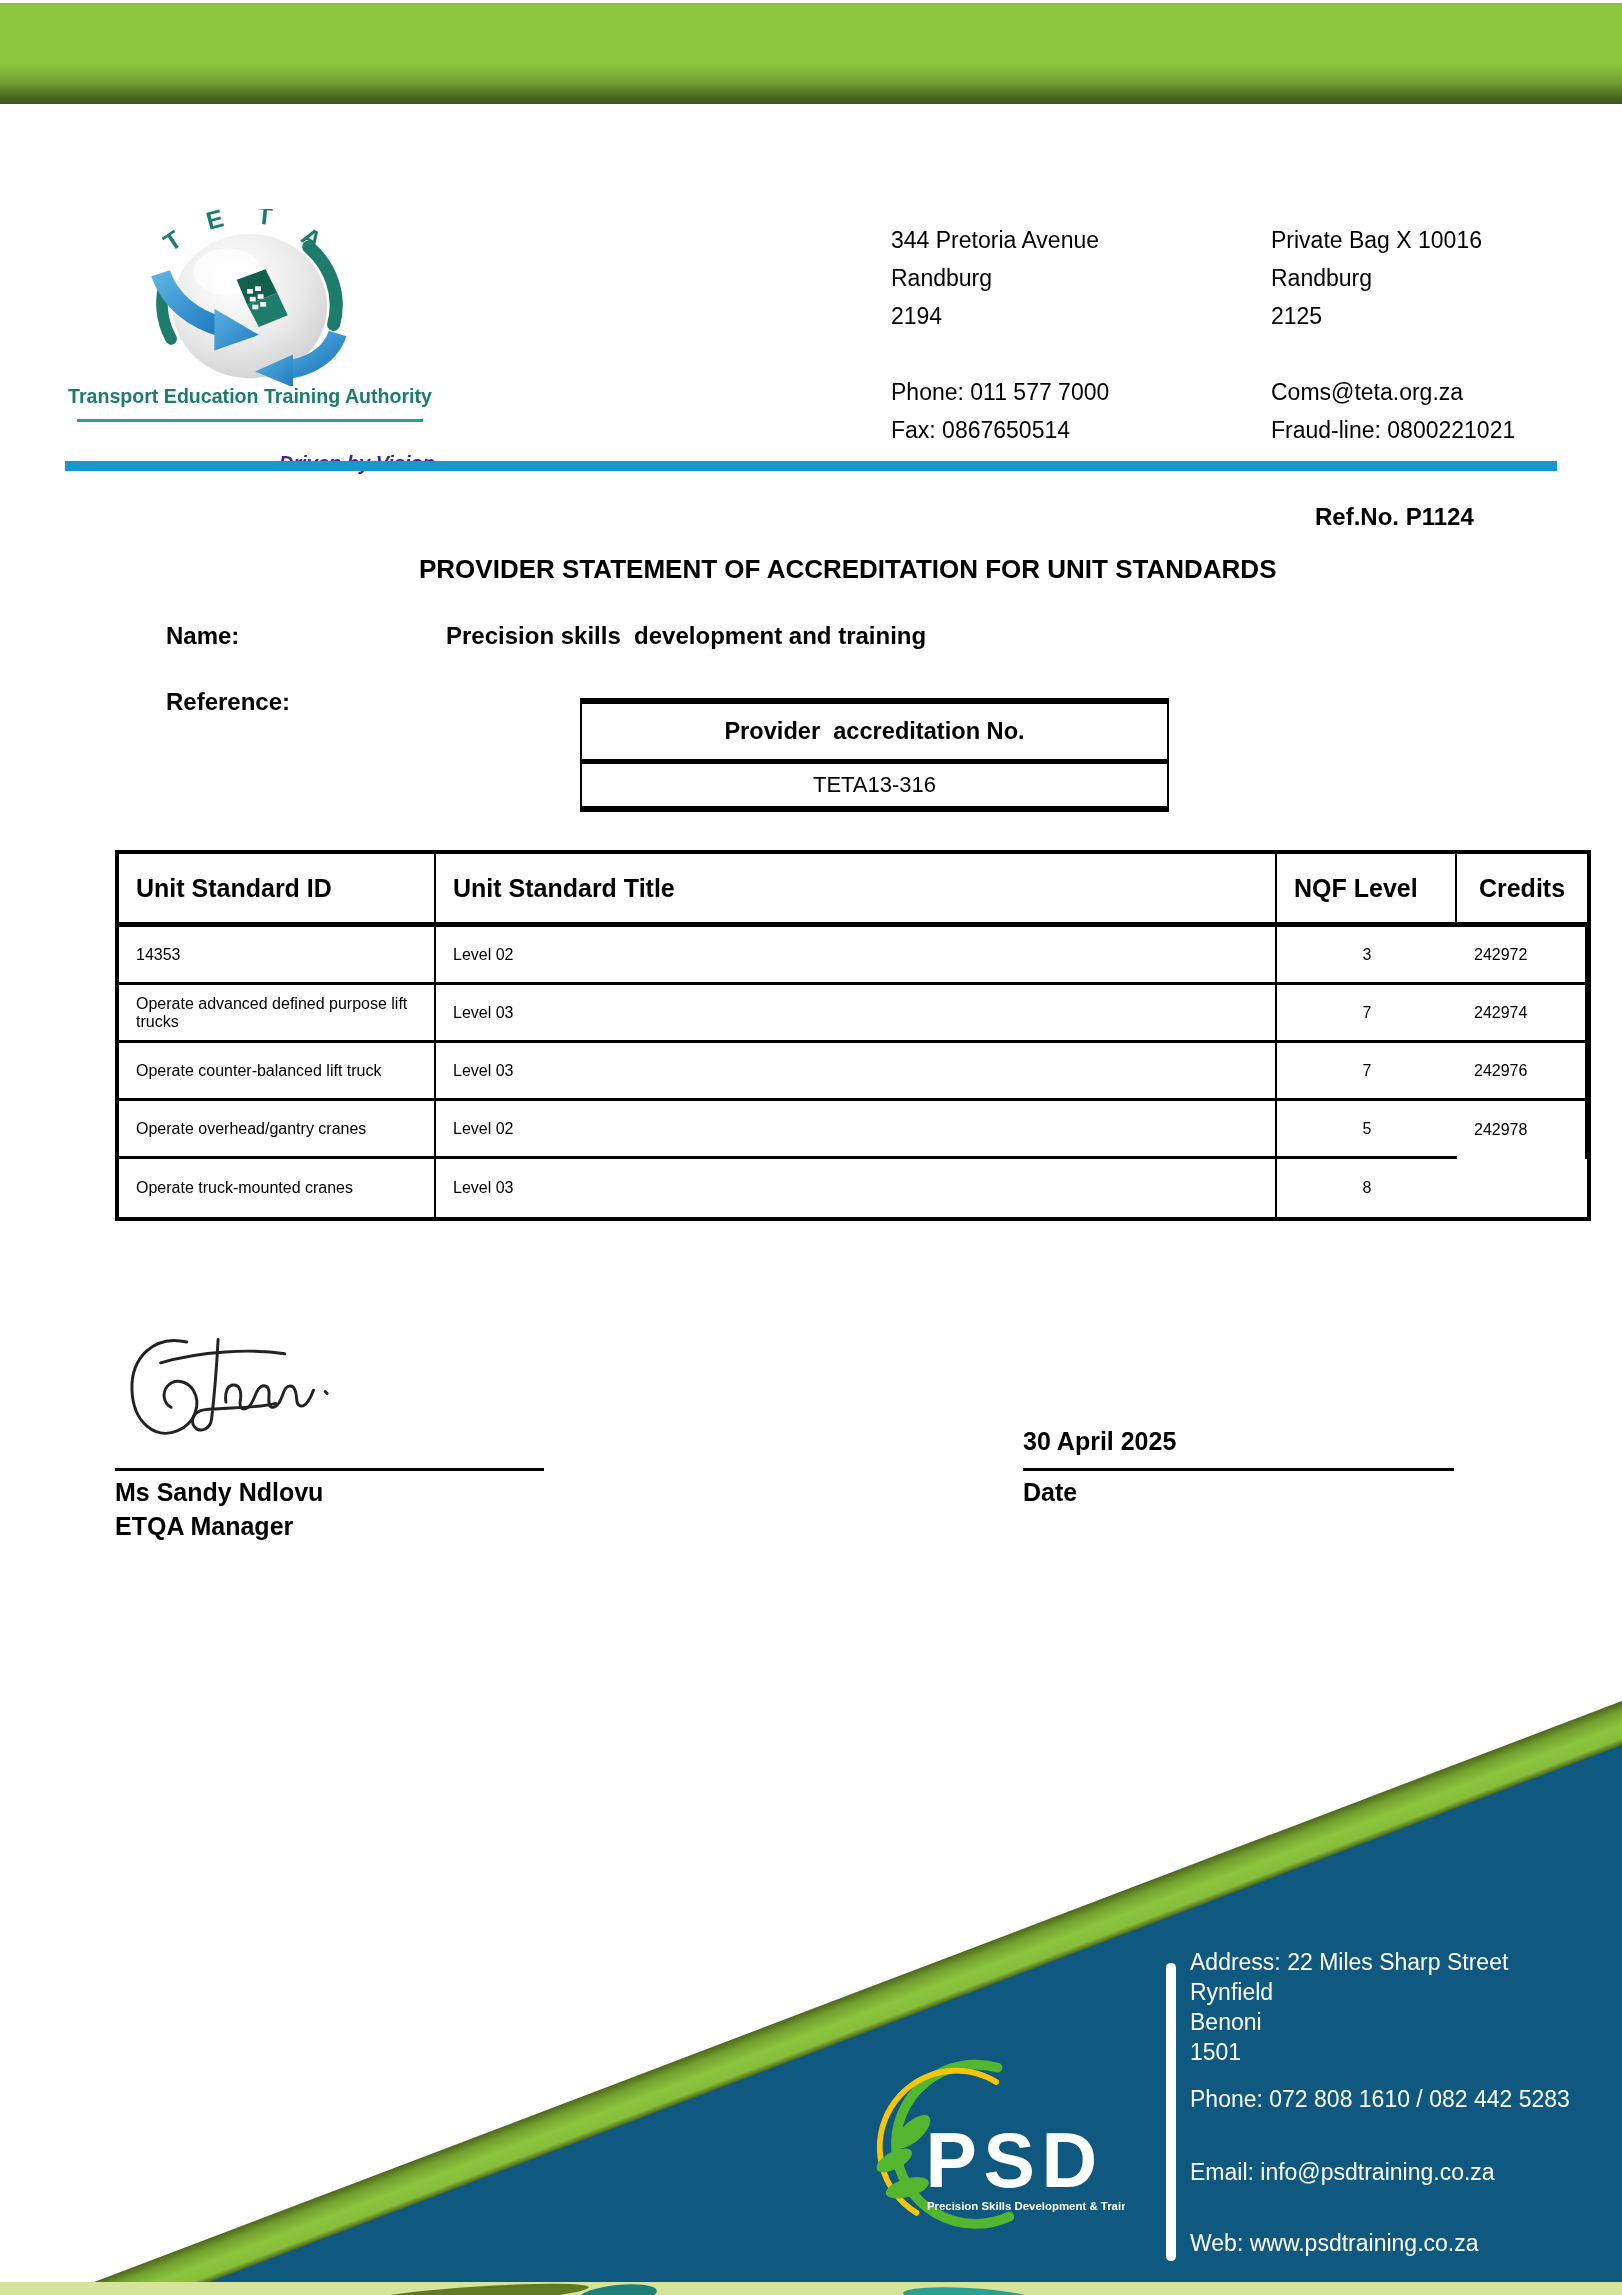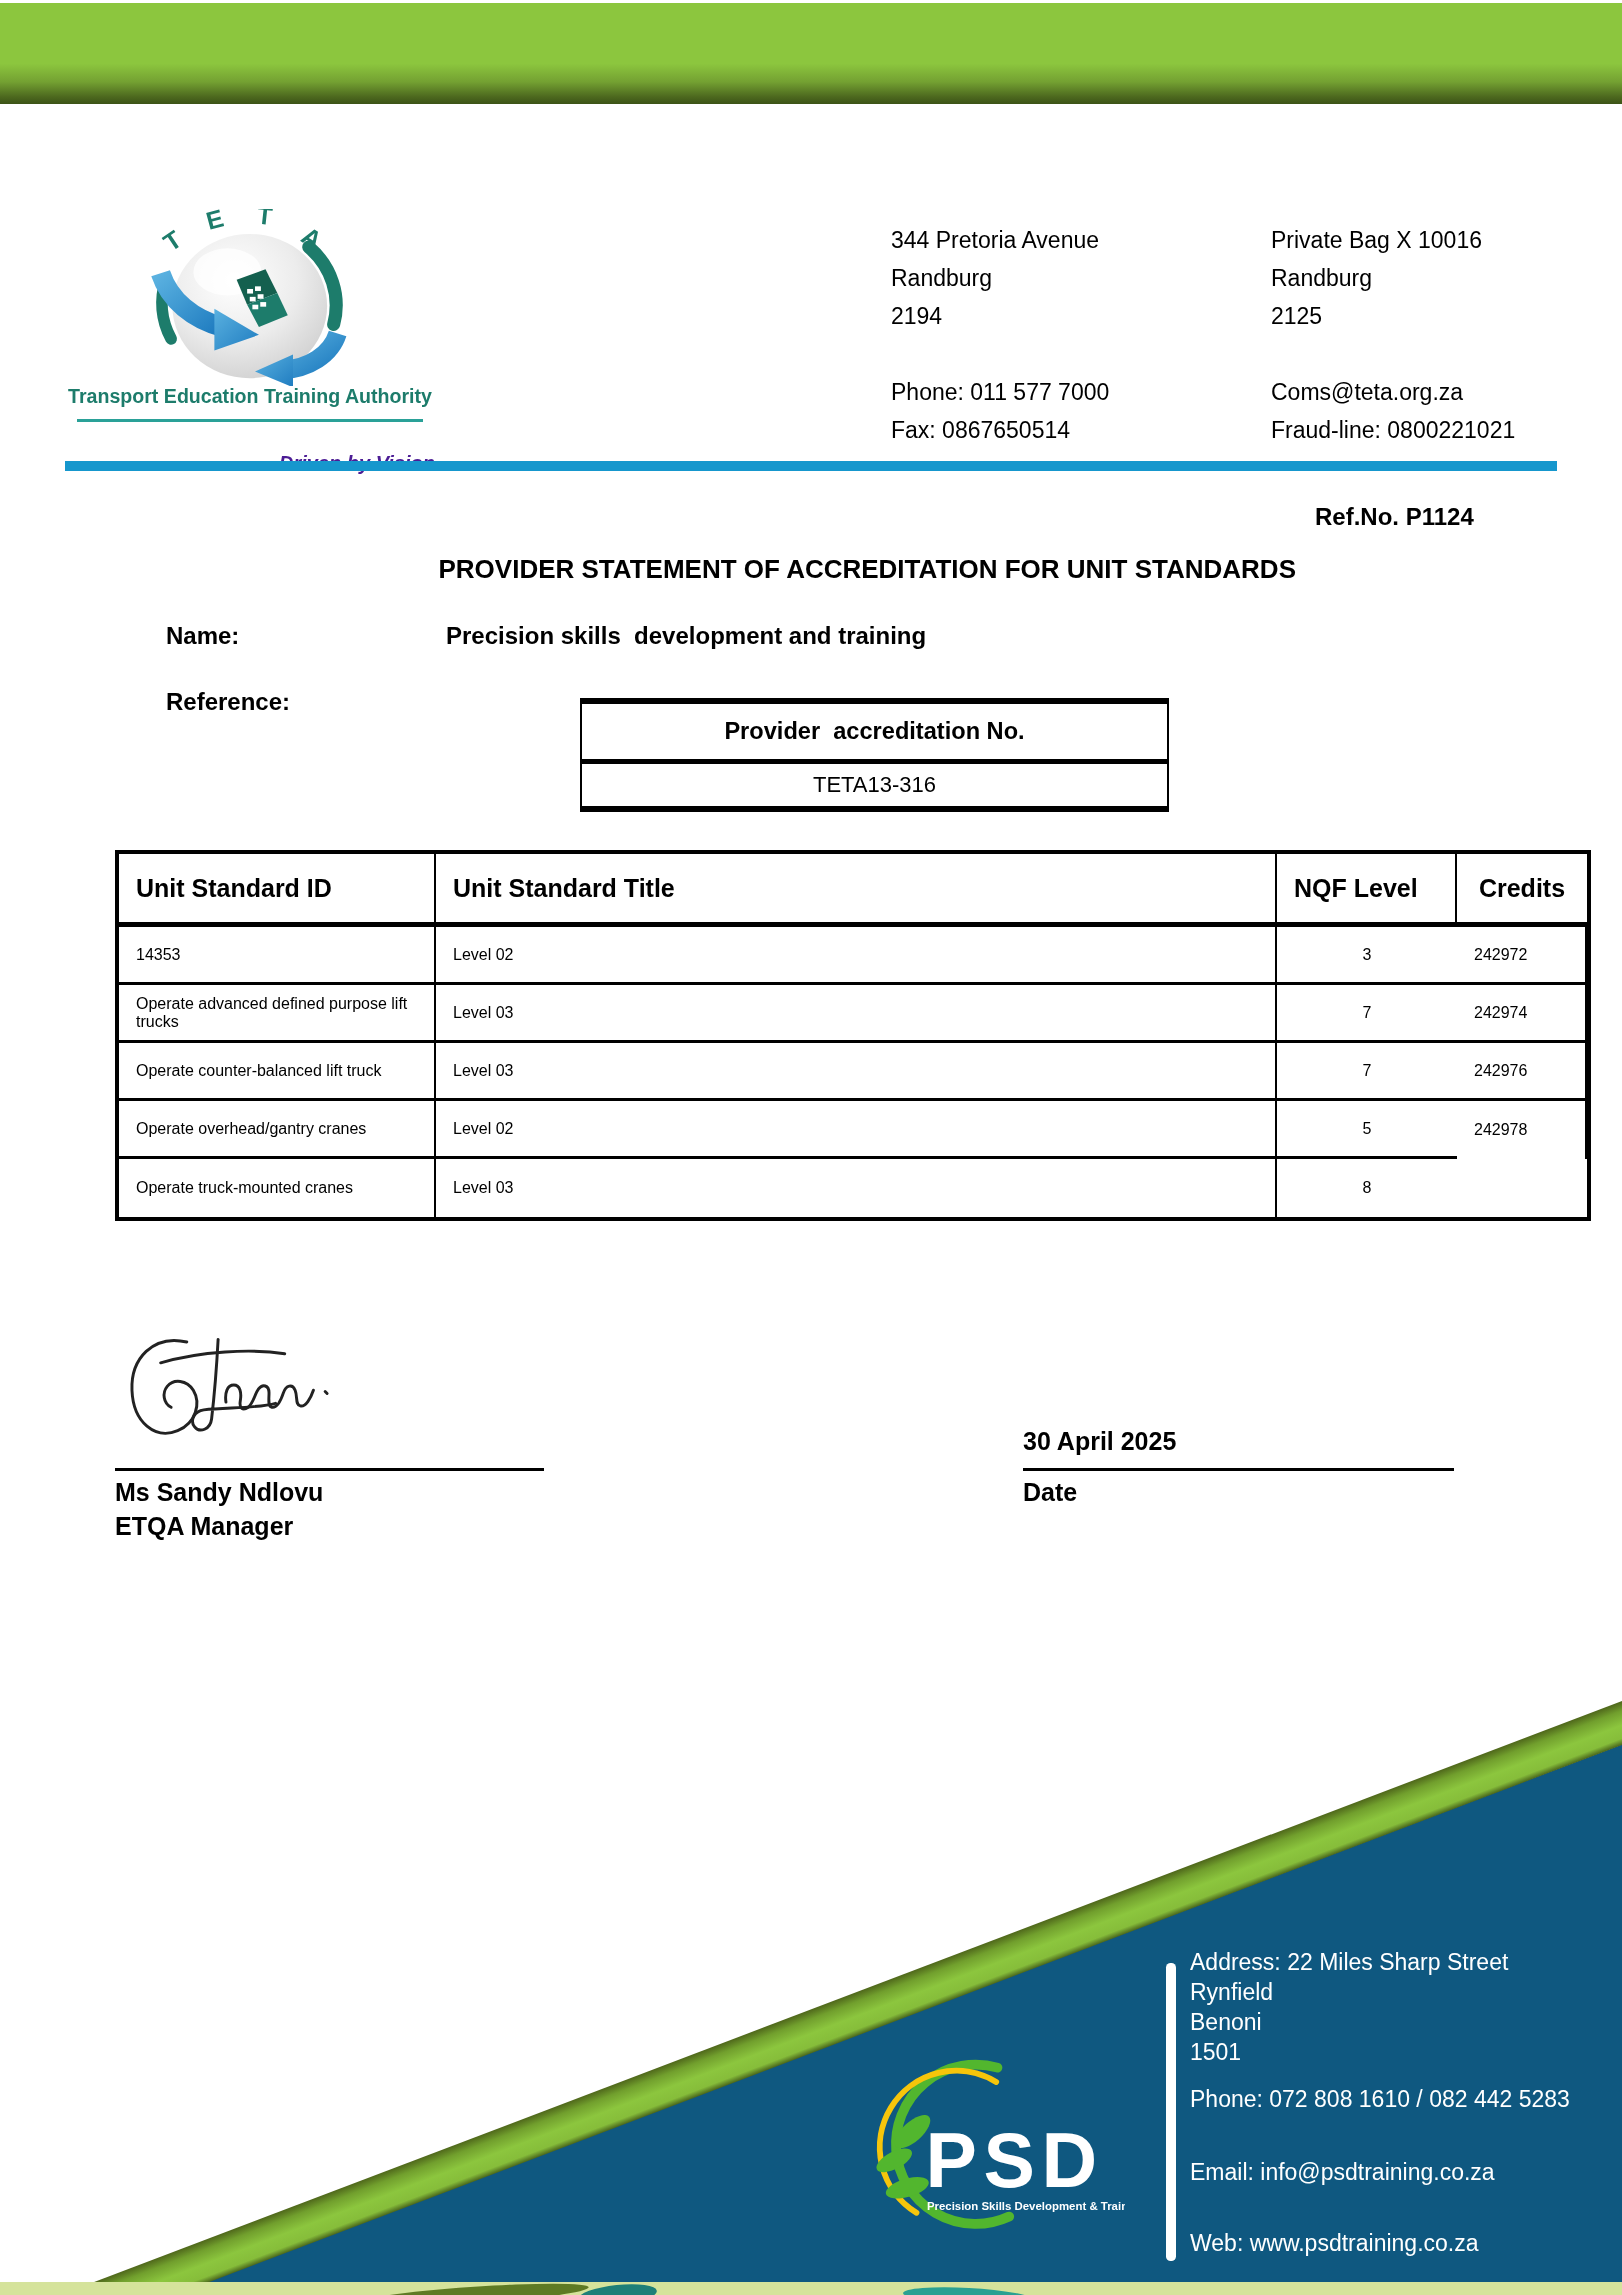--- a/index.html
+++ b/index.html
@@ -17,21 +17,21 @@
   .teta-tagline{left:65px;top:452px;width:370px;text-align:right;font-size:20px;font-weight:bold;font-style:italic;color:#4c1d95;}
 
   
   .contact-col{top:221px;font-size:23px;line-height:38px;}
   .contact-col .gap{height:38px;}
   .col1{left:891px;} .col2{left:1271px;}
 
   .blue-rule{left:65px;top:461px;width:1492px;height:9.8px;background:#1697CD;}
 
   .refno{left:1315px;top:503px;font-size:24px;font-weight:bold;}
-  .doc-title{left:419px;top:554px;width:877px;text-align:right;font-size:26px;font-weight:bold;}
+  .doc-title{left:419px;top:554px;width:877px;text-align:left;font-size:26px;font-weight:bold;}
 
   .lbl{font-size:24px;font-weight:bold;}
   .pre{white-space:pre;}
 
   
   .acc-box{left:580px;top:698px;width:589px;border:2px solid #000;border-top:6.5px solid #000;border-bottom:6.5px solid #000;box-sizing:border-box;}
   .acc-head{height:55px;border-bottom:5.9px solid #000;display:flex;align-items:center;justify-content:center;
             font-size:23.6px;font-weight:bold;}
   .acc-val{height:42px;display:flex;align-items:center;justify-content:center;font-size:22px;}
 

